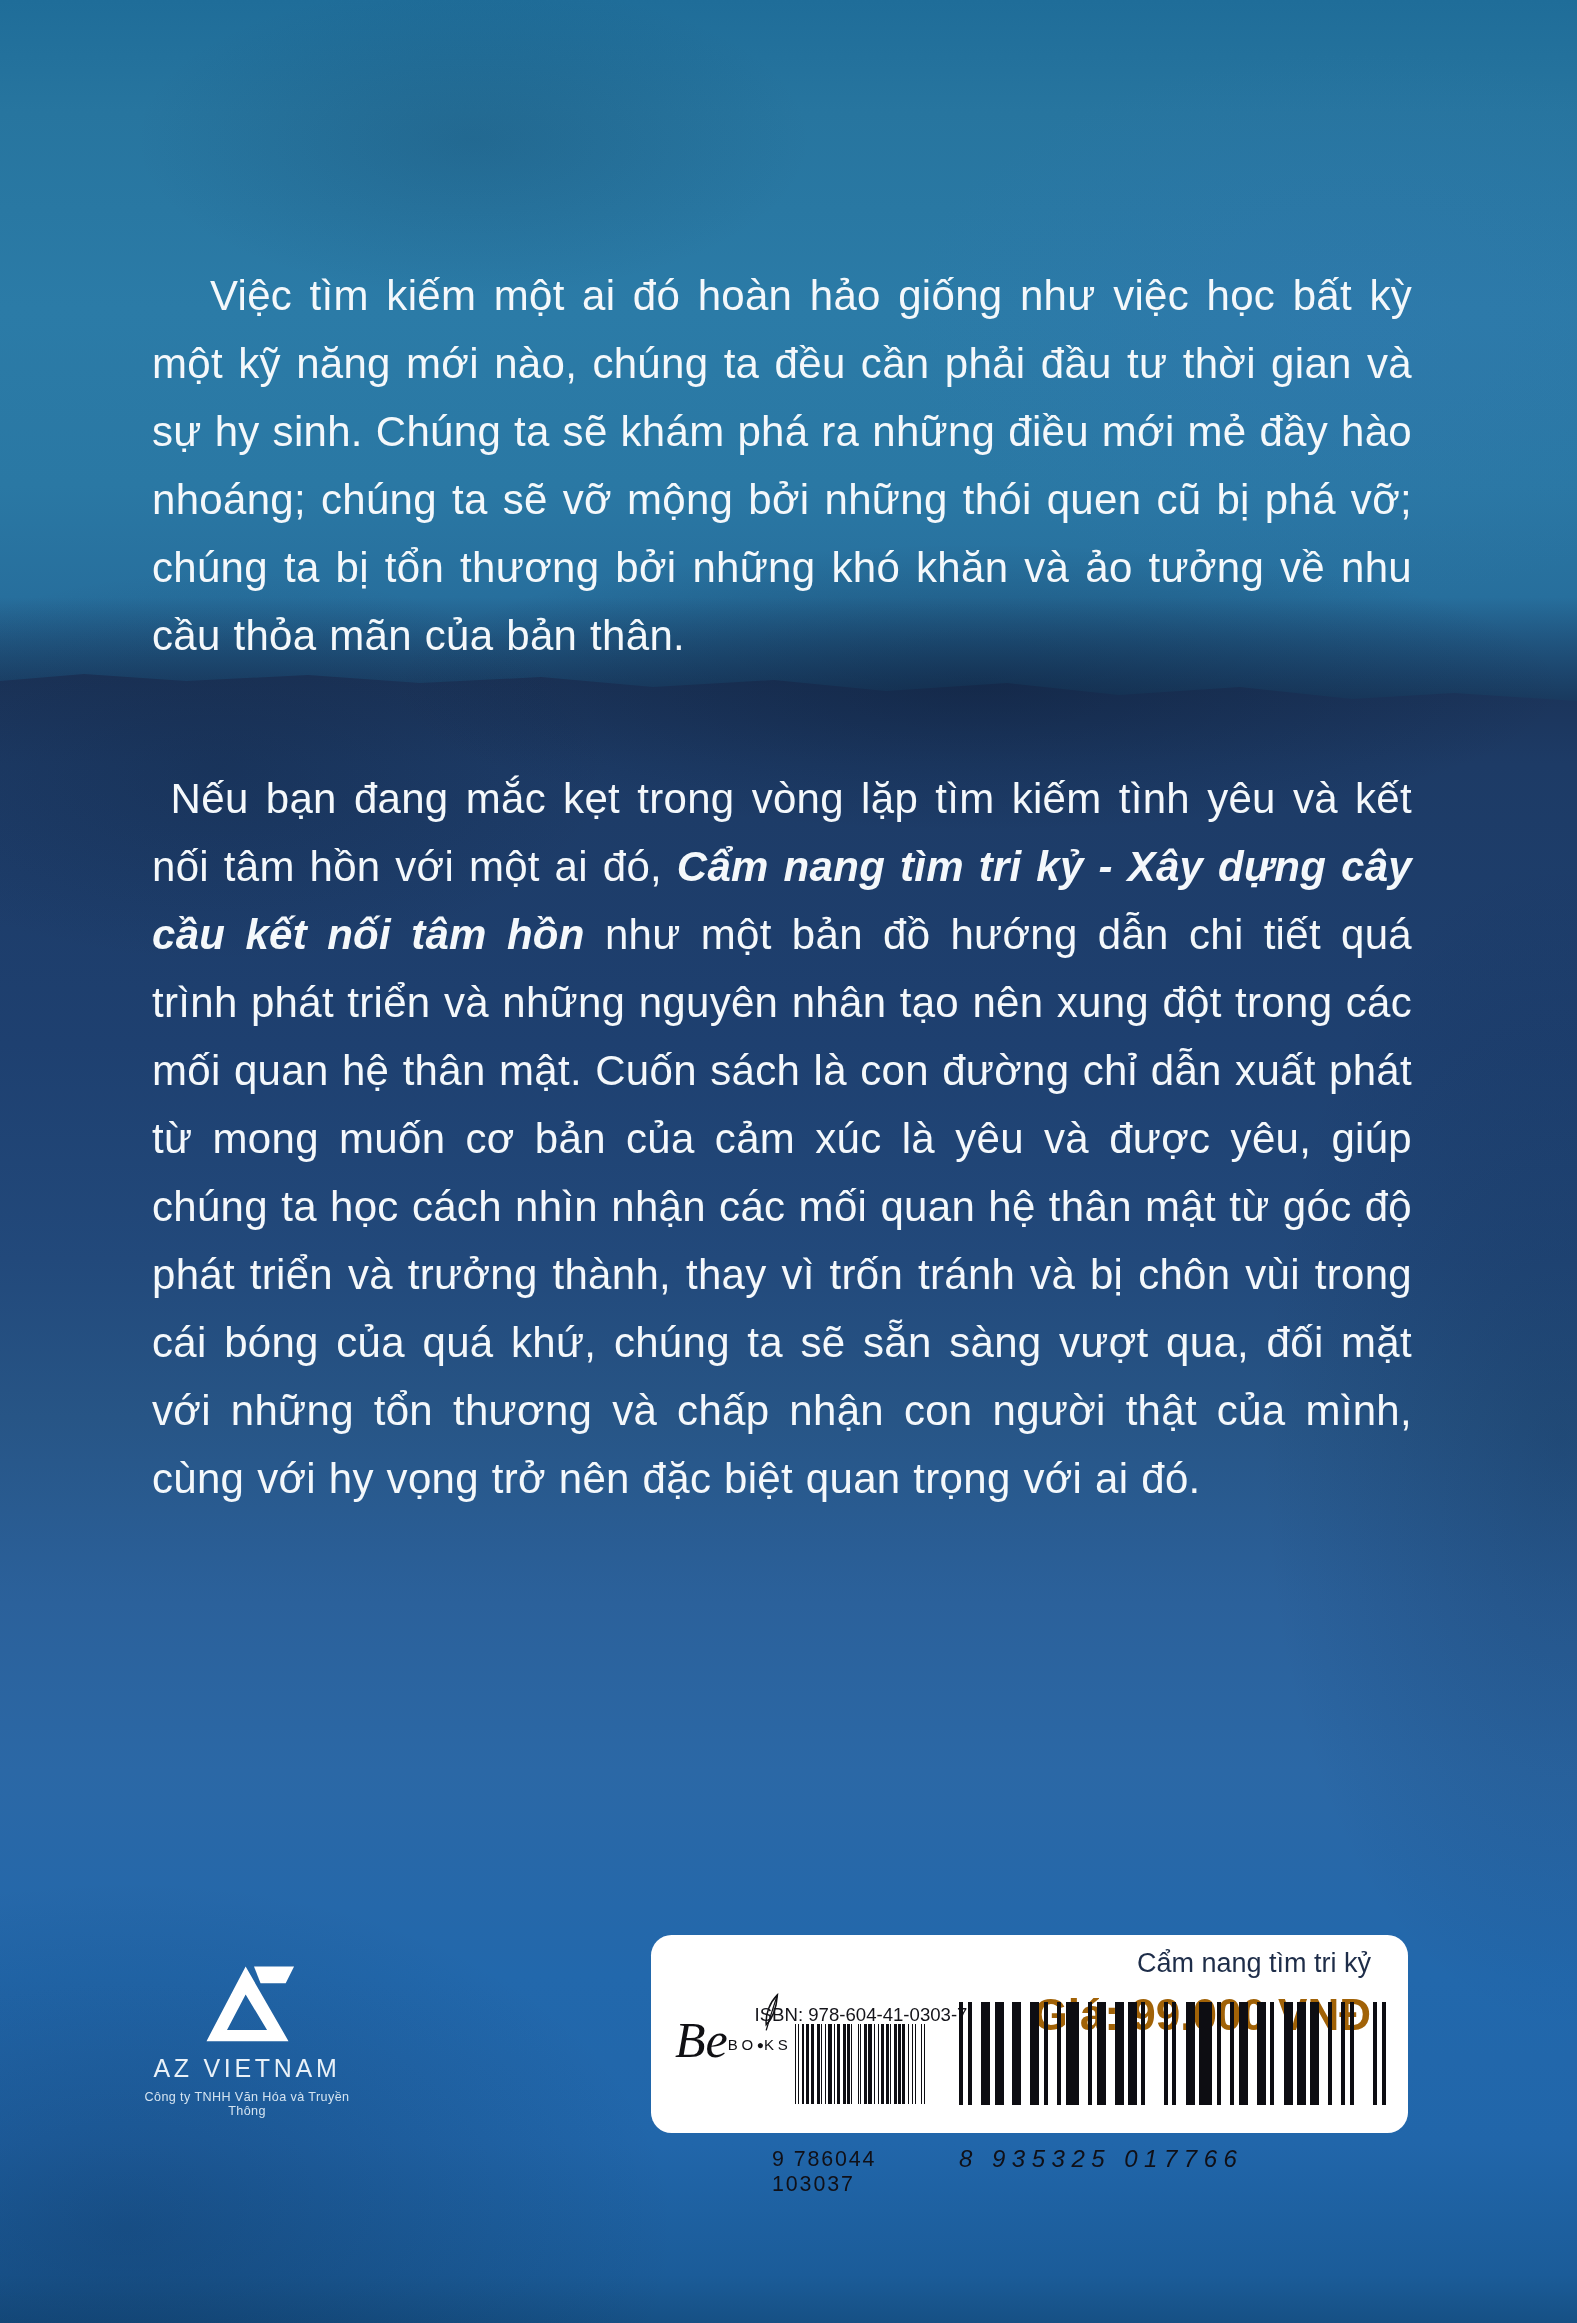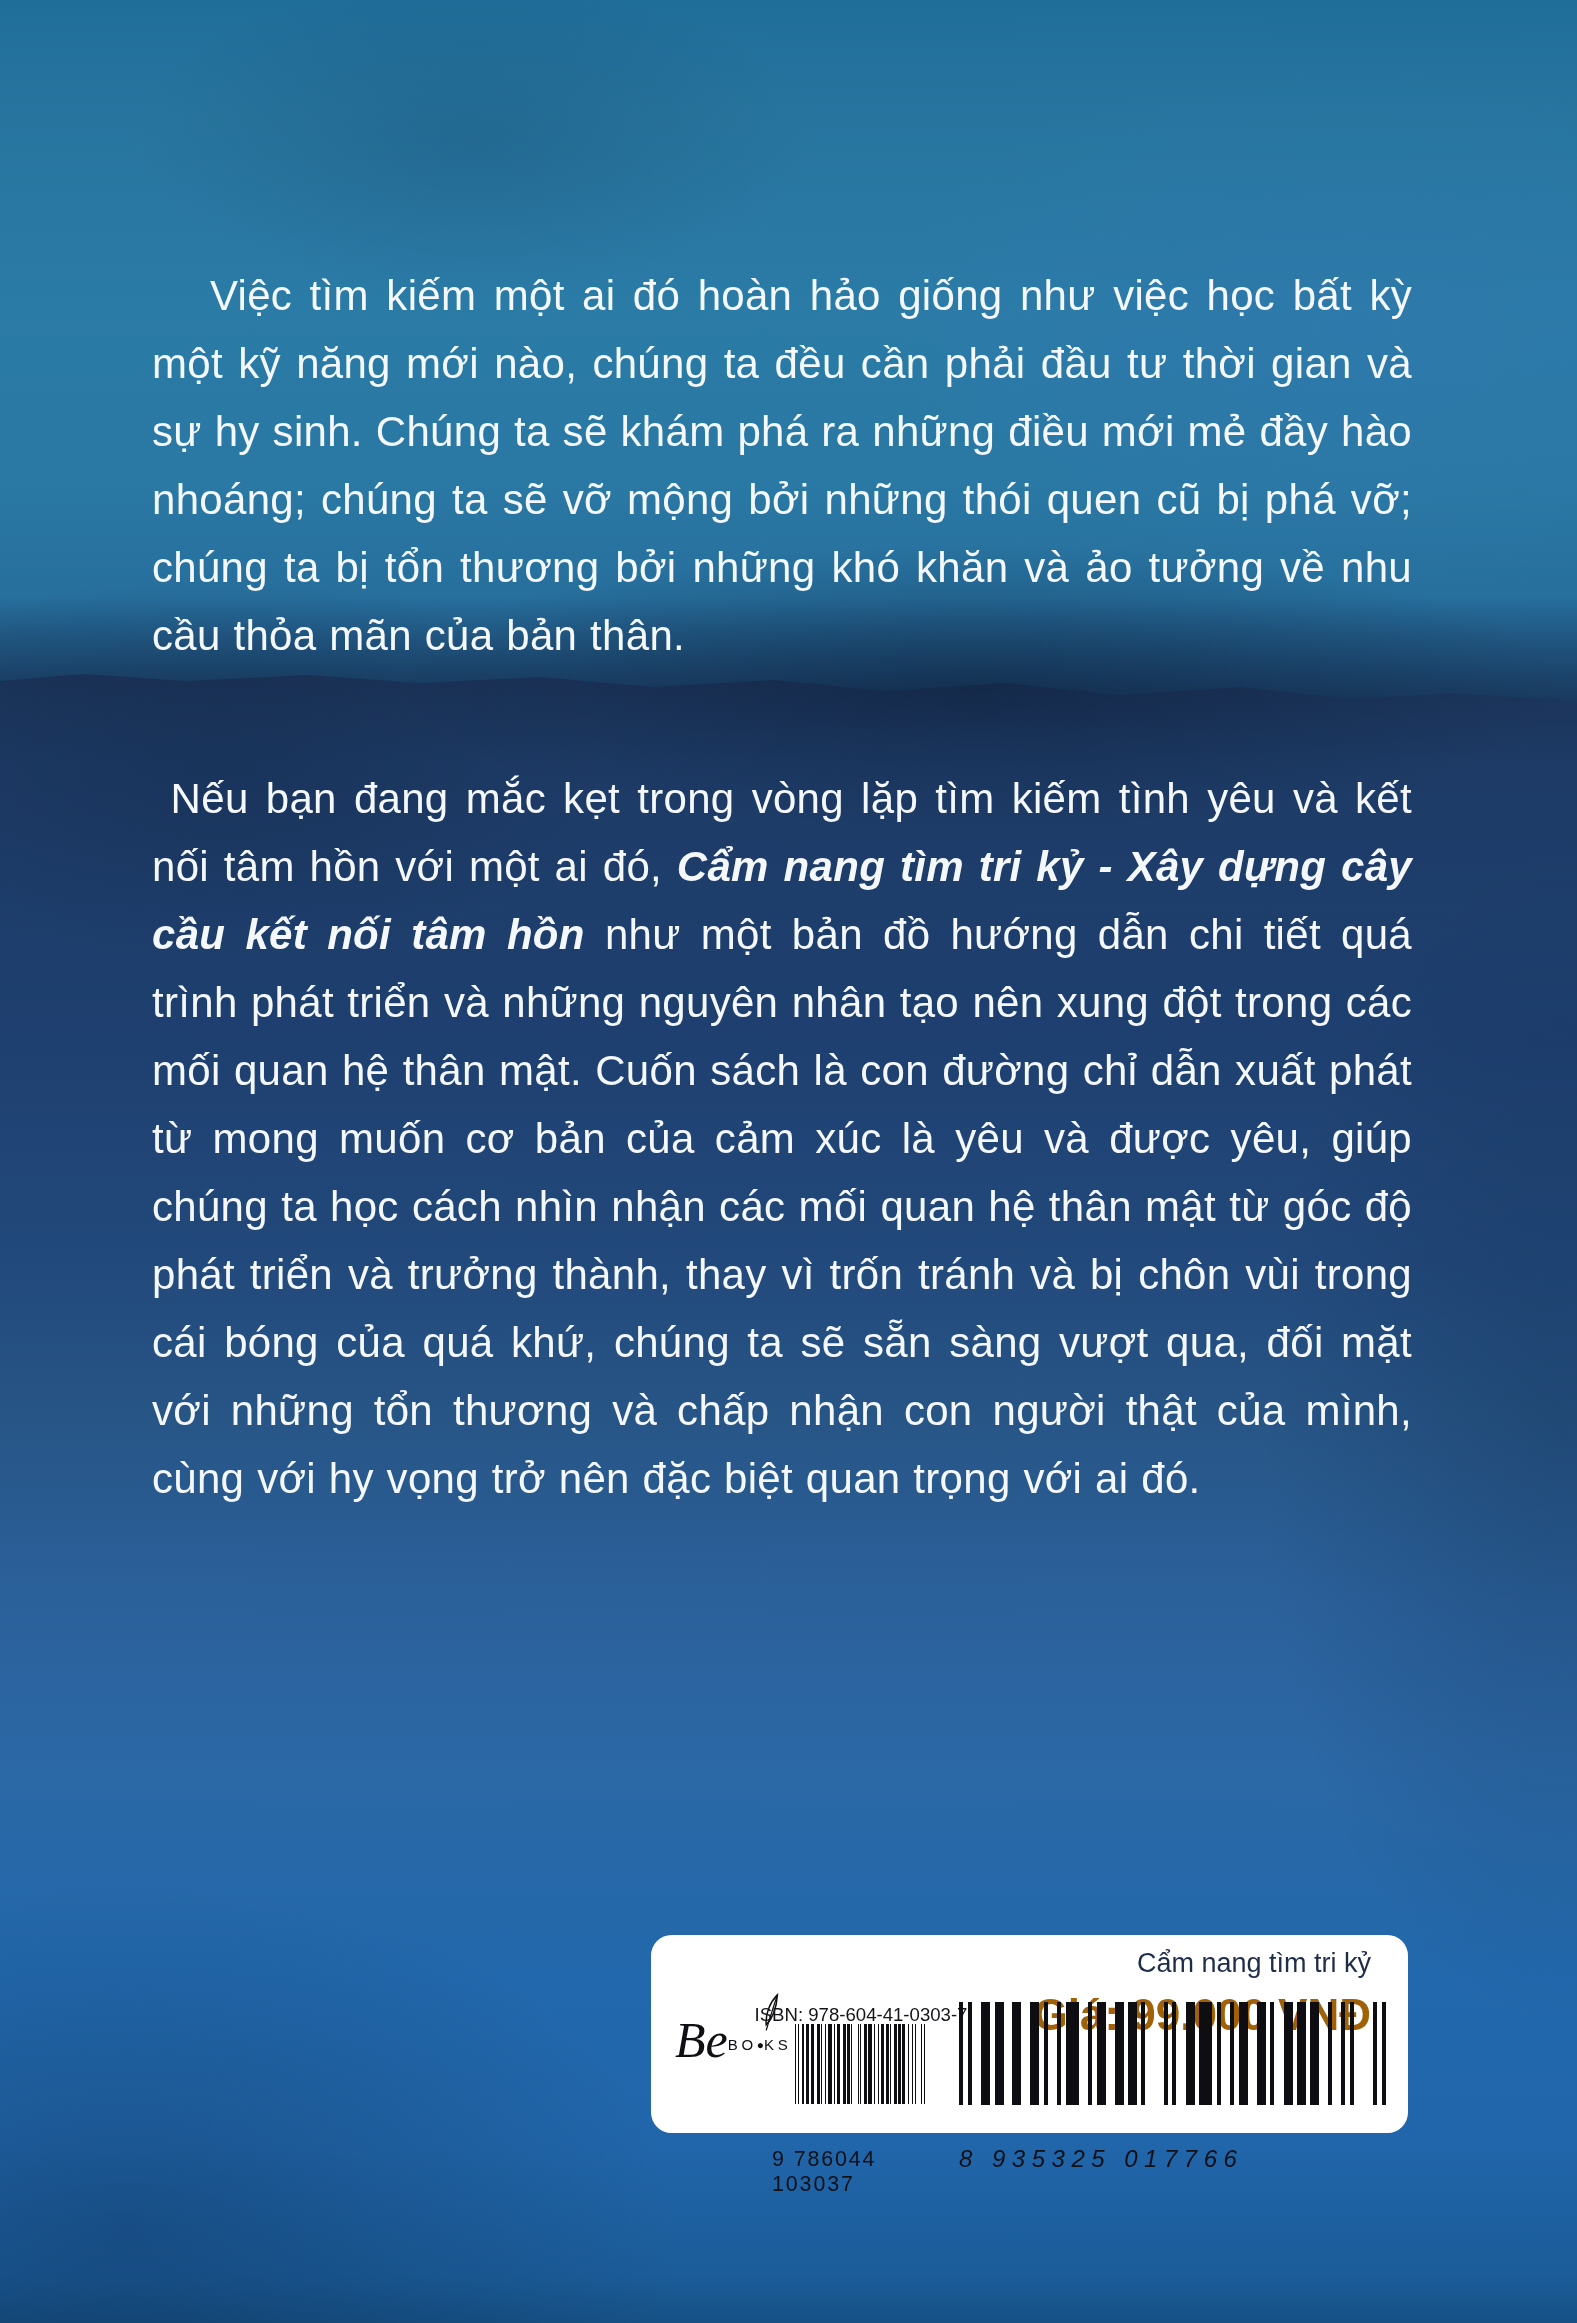--- a/index.html
+++ b/index.html
@@ -80,20 +80,28 @@
 <div class="cover">
   <div class="bg-top"></div>
   <div class="seam-fade"></div>
   <div class="bg-bottom"></div>
   <div class="texture"></div>
 
   <p class="para p1">Việc tìm kiếm một ai đó hoàn hảo giống như việc học bất kỳ một kỹ năng mới nào, chúng ta đều cần phải đầu tư thời gian và sự hy sinh. Chúng ta sẽ khám phá ra những điều mới mẻ đầy hào nhoáng; chúng ta sẽ vỡ mộng bởi những thói quen cũ bị phá vỡ; chúng ta bị tổn thương bởi những khó khăn và ảo tưởng về nhu cầu thỏa mãn của bản thân.</p>
 
   <p class="para p2"><span>Nếu bạn đang mắc kẹt trong vòng lặp tìm kiếm tình yêu và kết nối tâm hồn với một ai đó, </span><span class="book-title-inline">Cẩm nang tìm tri kỷ - Xây dựng cây cầu kết nối tâm hồn</span><span> như một bản đồ hướng dẫn chi tiết quá trình phát triển và những nguyên nhân tạo nên xung đột trong các mối quan hệ thân mật. Cuốn sách là con đường chỉ dẫn xuất phát từ mong muốn cơ bản của cảm xúc là yêu và được yêu, giúp chúng ta học cách nhìn nhận các mối quan hệ thân mật từ góc độ phát triển và trưởng thành, thay vì trốn tránh và bị chôn vùi trong cái bóng của quá khứ, chúng ta sẽ sẵn sàng vượt qua, đối mặt với những tổn thương và chấp nhận con người thật của mình, cùng với hy vọng trở nên đặc biệt quan trọng với ai đó.</span></p>
 
+  <div class="az">
+    <svg width="97" height="82" viewBox="0 0 104 88">
+      <path fill="#ffffff" fill-rule="evenodd" d="M50 6 L8 86 L96 86 Z  M50 36 L30 74 L73 74 Z"></path>
+      <polygon fill="#ffffff" points="59,6 102,6 93,24 66,24"></polygon>
+    </svg>
+    <div class="az-name">AZ VIETNAM</div>
+    <div class="az-company">Công ty TNHH Văn Hóa và Truyền Thông</div>
+  </div>
 
   <div class="pricebox">
     <div class="box-title">Cẩm nang tìm tri kỷ</div>
     <div class="box-price">Giá: 99.000 VNĐ</div>
 
     <div class="bebooks">
       <svg class="be-quill" width="32" height="43" viewBox="0 0 34 46">
         <path d="M26 2 C18 10 13 22 14 34 C20 28 25 16 26 2 Z" fill="none" stroke="#101014" stroke-width="1.6"></path>
         <path d="M26 2 C22 14 18 26 14 40" fill="none" stroke="#101014" stroke-width="1.4"></path>
       </svg><span class="be-script">Be</span><span class="be-caps">BO</span><span class="be-ink">●</span><span class="be-caps">KS</span>

